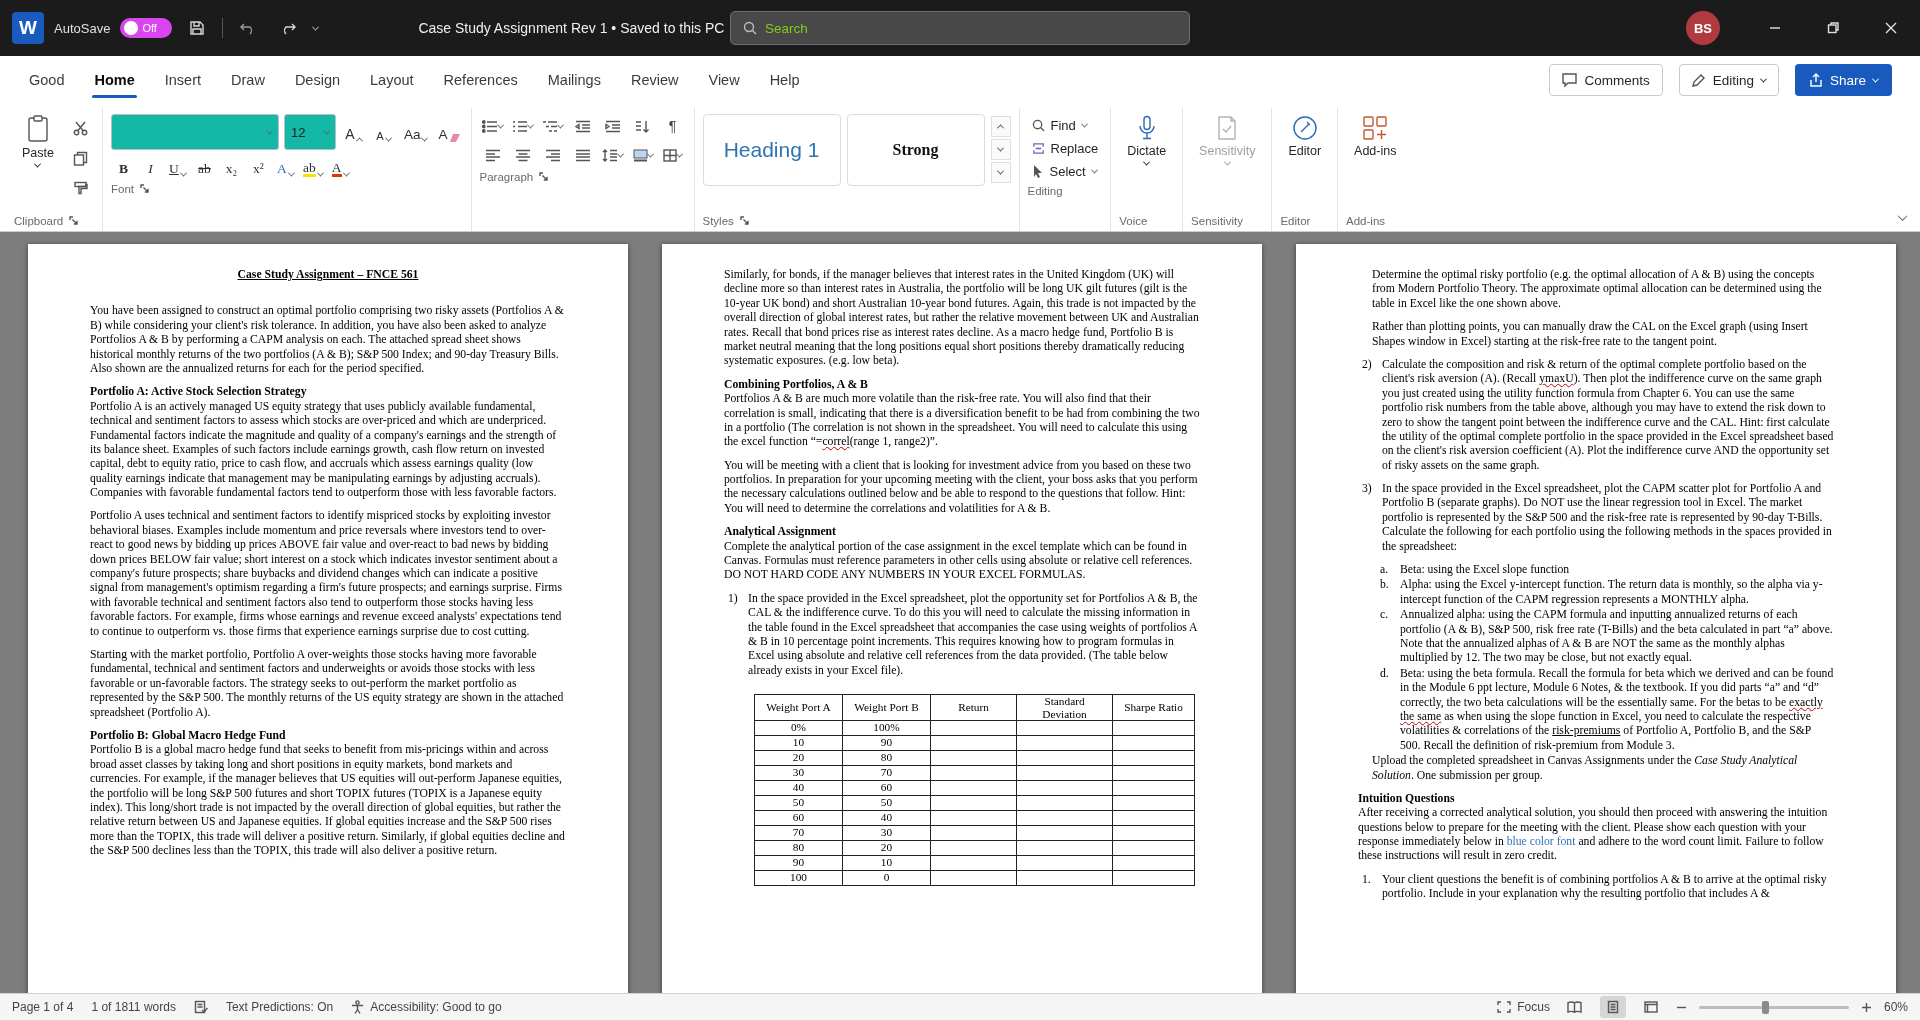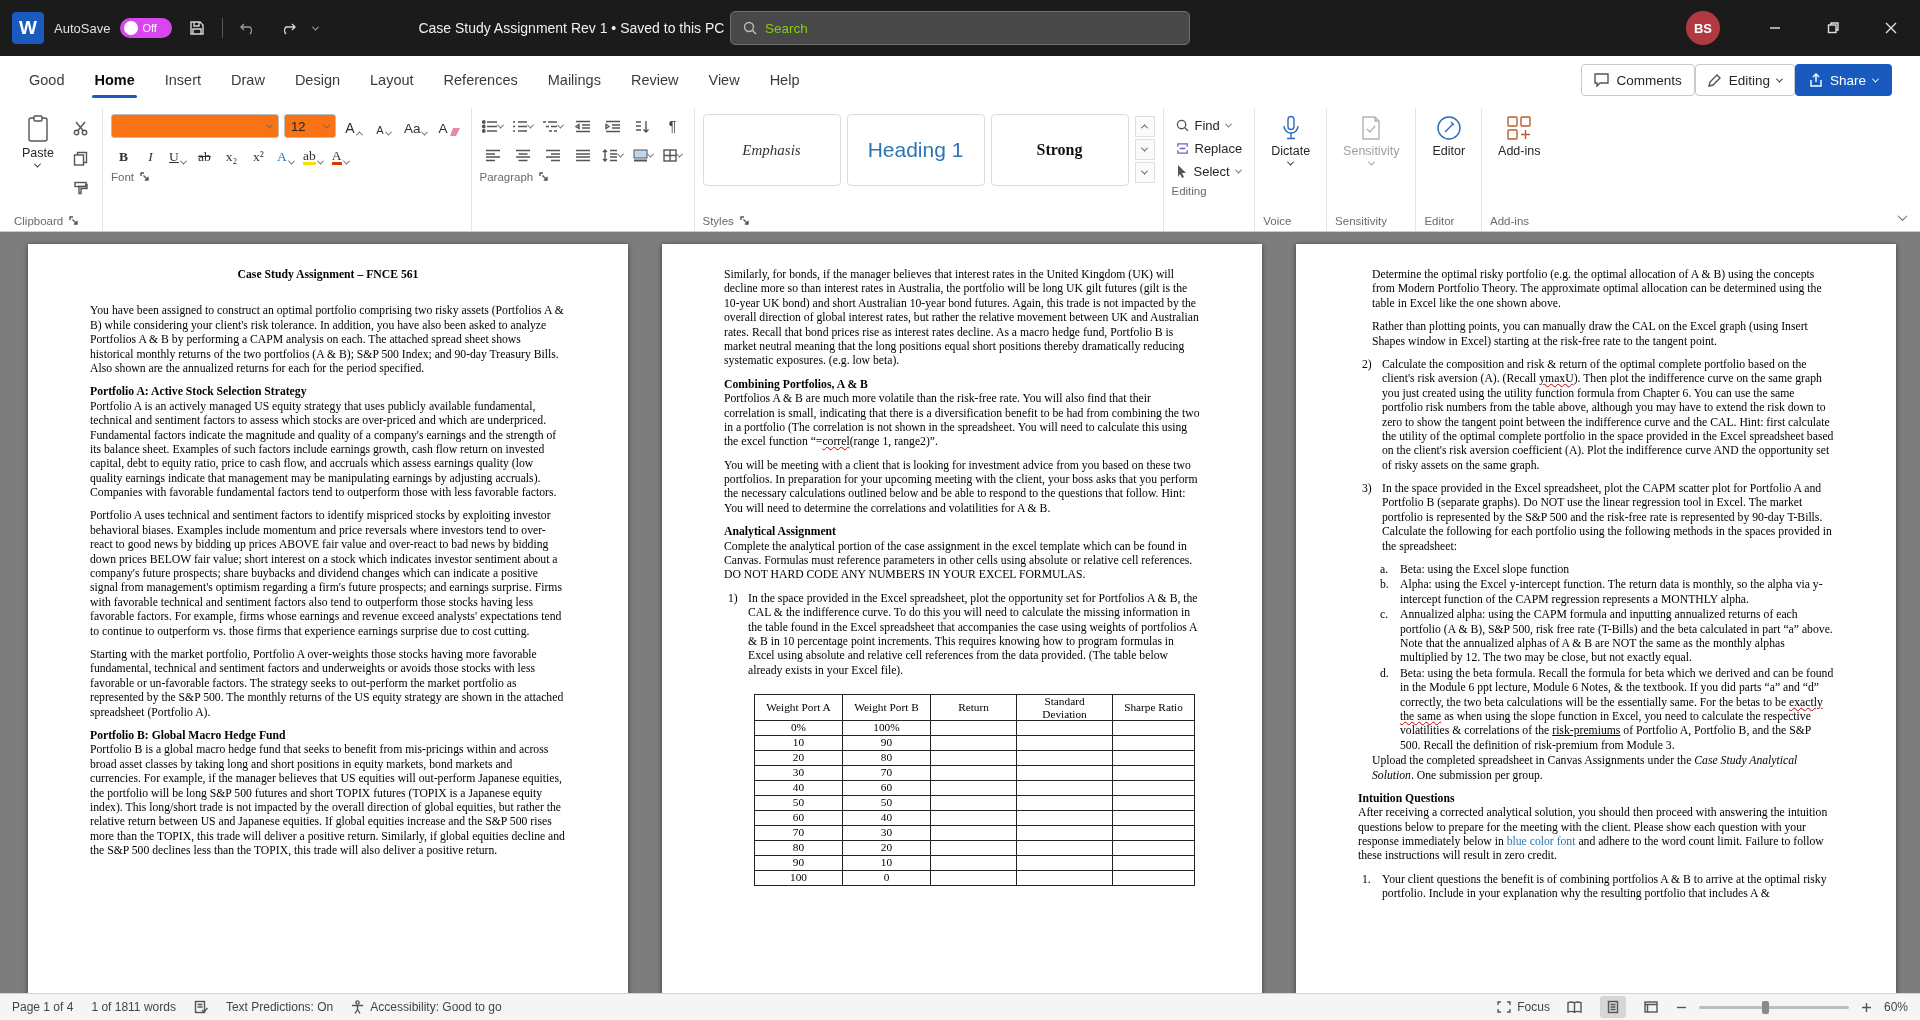--- a/index.html
+++ b/index.html
@@ -34,40 +34,40 @@
   .winbtn{width:58px;height:56px;display:flex;align-items:center;justify-content:center;background:none;border:none;color:#e0e0e0;cursor:pointer;}
   .chv{display:inline-block;width:7px;height:7px;border-right:1.5px solid currentColor;border-bottom:1.5px solid currentColor;
     transform:rotate(45deg) translate(-1px,-1px);}
   .chv-sm{width:5px;height:5px;}
 
   
   .tabsrow{height:48px;background:#fff;display:flex;align-items:center;padding:0 14px;flex:0 0 auto;}
   .tab{font-size:14.5px;color:#3b3b3b;padding:0 15px;height:100%;display:flex;align-items:center;position:relative;cursor:pointer;border:none;background:none;}
   .tab.active{font-weight:bold;color:#0b0b0b;}
   .tab.active::after{content:"";position:absolute;left:13px;right:13px;bottom:6px;height:3px;background:var(--accent);border-radius:2px;}
-  .tabs-right{margin-left:auto;display:flex;align-items:center;gap:0;padding-right:14px;}
+  .tabs-right{margin-left:auto;display:flex;align-items:center;gap:16px;padding-right:14px;}
   .pillbtn{display:flex;align-items:center;gap:7px;border:1px solid #c9c9c9;background:#fff;border-radius:4px;height:32px;
     padding:0 12px;font-size:13.5px;color:#262626;cursor:pointer;}
   .sharebtn{display:flex;align-items:center;gap:7px;background:var(--accent);border:none;border-radius:4px;height:32px;
     padding:0 14px;font-size:13.5px;color:#fff;cursor:pointer;}
 
   
   .ribbon{height:128px;background:#fff;border-bottom:1px solid #cdcdcd;display:flex;align-items:stretch;padding:4px 6px 0 6px;flex:0 0 auto;position:relative;}
   .group{display:flex;flex-direction:column;border-right:1px solid #e4e4e4;padding:2px 8px 0 8px;}
   .g-body{flex:1;display:flex;align-items:flex-start;gap:6px;}
   .g-label{height:20px;display:flex;align-items:center;justify-content:flex-start;gap:6px;font-size:11.5px;color:#6a6a6a;}
   .launcher{display:inline-flex;cursor:pointer;}
   .bigbtn{display:flex;flex-direction:column;align-items:center;gap:3px;padding:5px 8px;border:none;background:none;cursor:pointer;
     font-size:12.5px;color:#262626;border-radius:4px;}
   .smallcol{display:flex;flex-direction:column;gap:6px;padding-top:6px;}
   .sbtn{width:26px;height:24px;display:flex;align-items:center;justify-content:center;border:none;background:none;cursor:pointer;border-radius:3px;color:#444;}
   .rowset{display:flex;flex-direction:column;gap:5px;padding-top:4px;}
   .iconrow{display:flex;align-items:center;gap:2px;}
-  .combo{height:24px;border:1px solid #bdbdbd;border-radius:3px;display:flex;align-items:center;justify-content:space-between;
-    padding:0 6px;font-size:13px;color:#222;background:#f97316;cursor:pointer;}
+  .combo{height:36px;border:1px solid #bdbdbd;border-radius:3px;display:flex;align-items:center;justify-content:space-between;
+    padding:0 6px;font-size:13px;color:#222;background:#14b8a6;cursor:pointer;}
   .glyphbtn{min-width:25px;height:24px;border:none;background:none;display:flex;align-items:flex-end;justify-content:center;gap:2px;
     font-size:13.5px;color:#2f2f2f;cursor:pointer;border-radius:3px;padding:2px 3px;font-family:"Liberation Serif",serif;}
   .gb-sans{font-family:"Liberation Sans",sans-serif;}
   .u-red{border-bottom:3px solid #d83b01;line-height:1;}
   .u-yellow{border-bottom:3px solid #f7e100;line-height:1;}
   .b{font-weight:bold;} .i{font-style:italic;} .u{text-decoration:underline;} .st{text-decoration:line-through;}
   .styles-gallery{display:flex;gap:6px;padding-top:4px;}
   .stylecard{width:138px;height:72px;border:1px solid #dcdcdc;border-radius:4px;display:flex;align-items:center;justify-content:center;
     background:#fff;cursor:pointer;overflow:hidden;}
   .stylecard.selected{border:2px solid #7a7a7a;}
@@ -85,21 +85,21 @@
 
   .ic{display:inline-block;}
   svg.ln{stroke:#555;stroke-width:1.4;fill:none;}
   svg.fl{fill:#555;stroke:none;}
 
   
   .docarea{flex:1;background:var(--canvas);overflow:hidden;display:flex;gap:34px;padding:12px 0 0 28px;position:relative;}
   .page{width:600px;height:768px;background:#fff;box-shadow:0 1px 5px rgba(0,0,0,.5);padding:24px 62px;flex:0 0 auto;
     font-family:"Liberation Serif",serif;font-size:11.7px;line-height:1.23;color:#000;overflow:hidden;cursor:text;}
   .blk{margin-bottom:9px;}
-  .blk.title{text-align:center;font-weight:bold;margin-bottom:22px;}
+  .blk.title{text-align:center;font-weight:bold;margin-bottom:22px;text-decoration:underline;}
   .blk.h{font-weight:bold;margin-bottom:0;}
   .blk.li{position:relative;padding-left:24px;}
   .blk.li .mk{position:absolute;left:4px;}
   .blk.la{position:relative;padding-left:42px;margin-bottom:1px;}
   .blk.la .mk{position:absolute;left:22px;}
   .blk.ind1{margin-left:14px;}
   .wavy{text-decoration:underline wavy #c00000;text-decoration-thickness:1px;}
   .doc-table{border-collapse:collapse;margin:16px 0 10px 30px;font-size:11.3px;}
   .doc-table th,.doc-table td{border:1px solid #222;text-align:center;padding:0 4px;height:15px;font-weight:normal;}
   .doc-table th{height:26px;line-height:1.1;}
@@ -434,23 +434,20 @@
           <svg class="ln ic" width="10" height="10" viewBox="0 0 10 10">
               <path d="M1 4V1h3 M3.5 3.5 8 8 M8 4.8V8H4.8"></path>
             </svg>
         </span>
       </div>
     </div>
 
     <div class="group" style="flex:0 0 auto">
       <div class="g-body">
         <div class="styles-gallery">
-          <div class="stylecard">
-              <span class="sc-emphasis">Emphasis</span>
-            </div>
           <div class="stylecard">
               <span class="sc-h1">Heading 1</span>
             </div>
           <div class="stylecard">
               <span class="sc-strong">Strong</span>
             </div>
         </div>
         <div class="gal-arrows">
           <button>
               <span class="chv chv-sm chv-up"></span>

